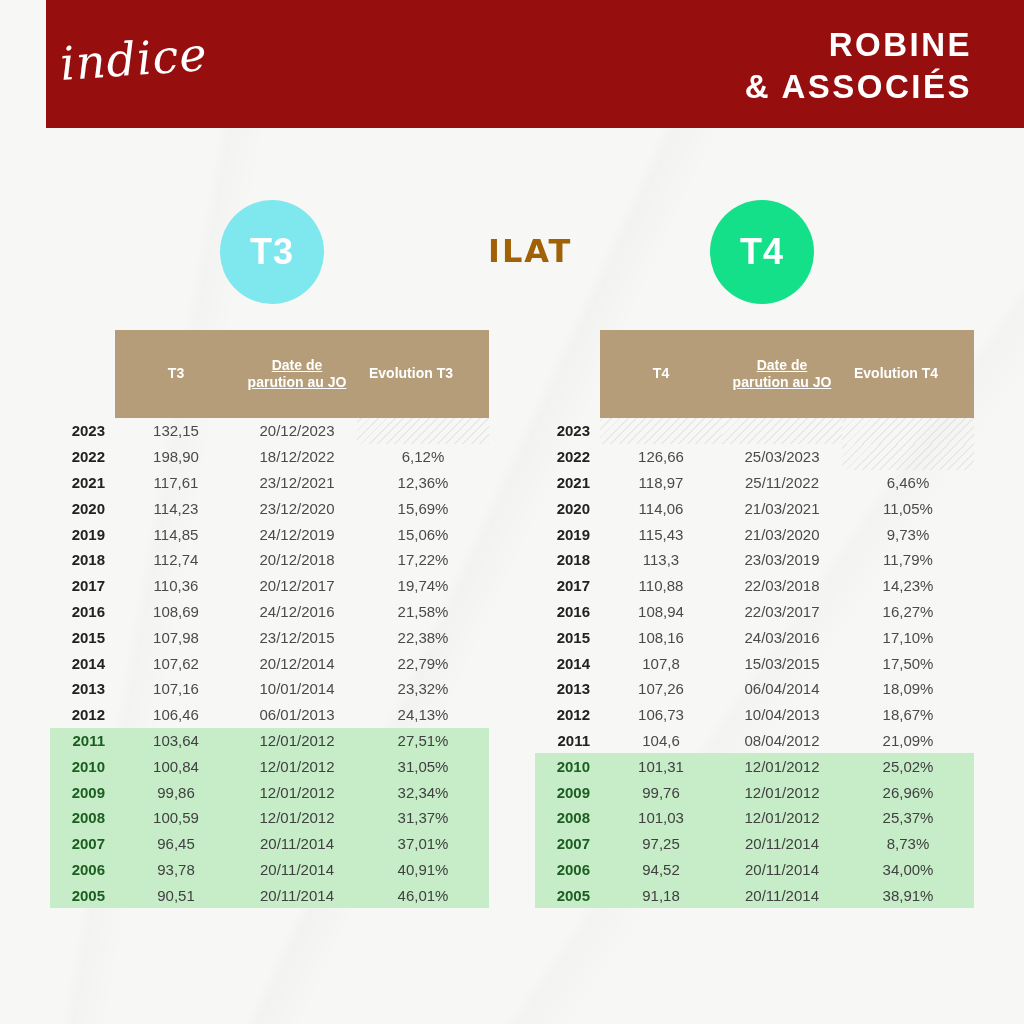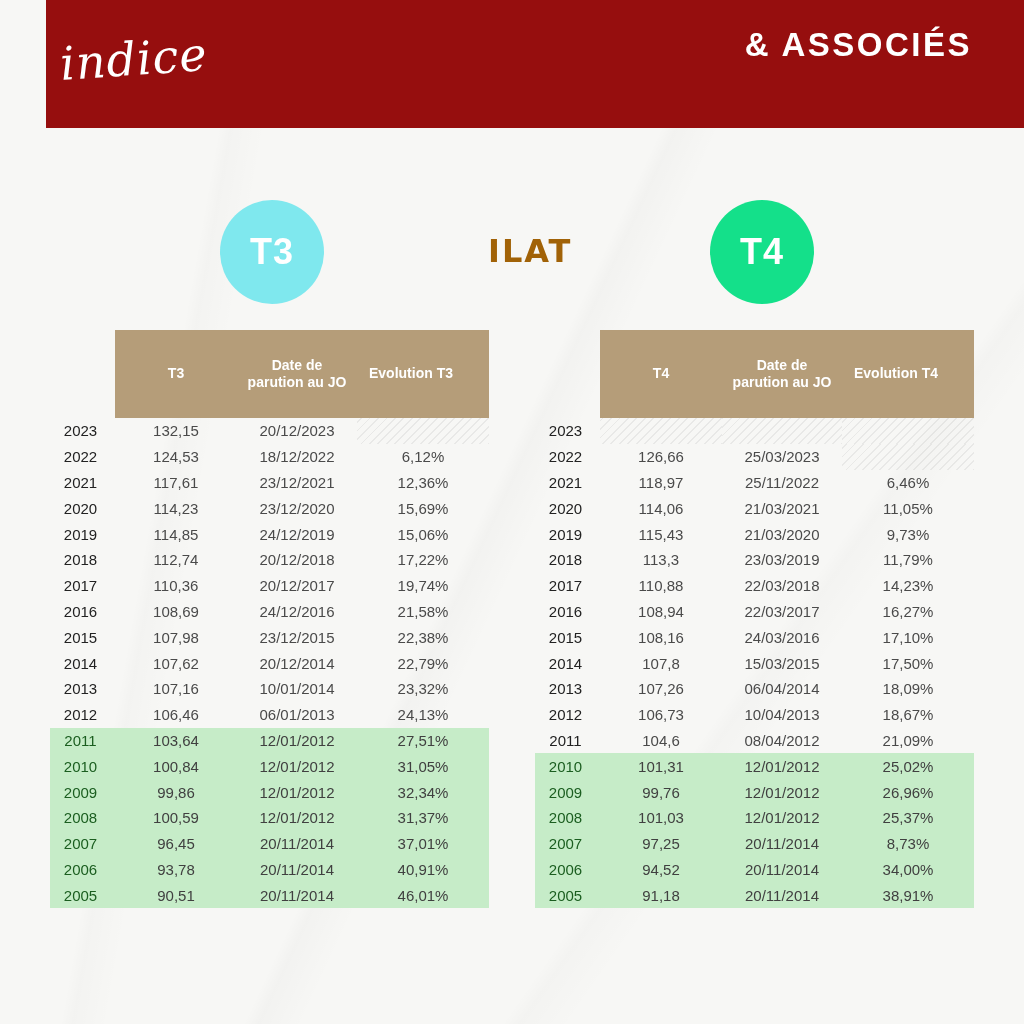--- a/index.html
+++ b/index.html
@@ -116,35 +116,35 @@
     font-weight: bold;
     font-size: 14px;
     line-height: 1.25;
     padding: 8px 6px;
     text-align: left;
     vertical-align: middle;
     height: 88px;
   }
   th.c-year { background: transparent; width: 65px; }
   th.c-val  { width: 122px; text-align: center; }
-  th.c-date { width: 120px; text-align: center; }
+  th.c-date { width: 120px; text-align: center; text-decoration: underline; }
   th.c-evo  { width: 132px; text-align: left; padding-left: 12px; }
 
   td {
     height: 25.8px;
     padding: 0 6px;
     text-align: center;
     font-size: 15px;
     color: #4a4a4a;
     white-space: nowrap;
   }
   td.year {
-    font-weight: normal;
+    font-weight: bold;
     color: #222222;
-    text-align: center;
+    text-align: right;
     padding-right: 10px;
     font-size: 15px;
   }
   tr.hl td { background: #c6ecc8; }
   tr.hl td.year { color: #1b5e20; }
   tr.hl td.val, tr.hl td.date, tr.hl td.evo { color: #404040; }
   tr.hatch-row td.val,
   tr.hatch-row td.date,
   tr.hatch-row td.evo {
     background-image: repeating-linear-gradient(
@@ -167,20 +167,21 @@
 </style>
 </head>
 <body>
 
 <div class="bg-streaks"></div>
 
 <div class="header">
   <div class="header-notch"></div>
   <div class="logo-indice">indice</div>
   <div class="brand">
+    <div>ROBINE</div>
     <div>&amp; ASSOCIÉS</div>
   </div>
 </div>
 
 <div class="badge badge-t3">
   <span>T3</span>
 </div>
 <div class="ilat">ILAT</div>
 <div class="badge badge-t4">
   <span>T4</span>
@@ -198,21 +199,21 @@
     </thead>
     <tbody id="tbody-t3">
         <tr class="hatch-evo">
           <td class="year">2023</td>
           <td class="val">132,15</td>
           <td class="date">20/12/2023</td>
           <td class="evo"></td>
         </tr>
         <tr class="">
           <td class="year">2022</td>
-          <td class="val">124,53</td>
+          <td class="val">198,90</td>
           <td class="date">18/12/2022</td>
           <td class="evo">6,12%</td>
         </tr>
         <tr class="">
           <td class="year">2021</td>
           <td class="val">117,61</td>
           <td class="date">23/12/2021</td>
           <td class="evo">12,36%</td>
         </tr>
         <tr class="">

